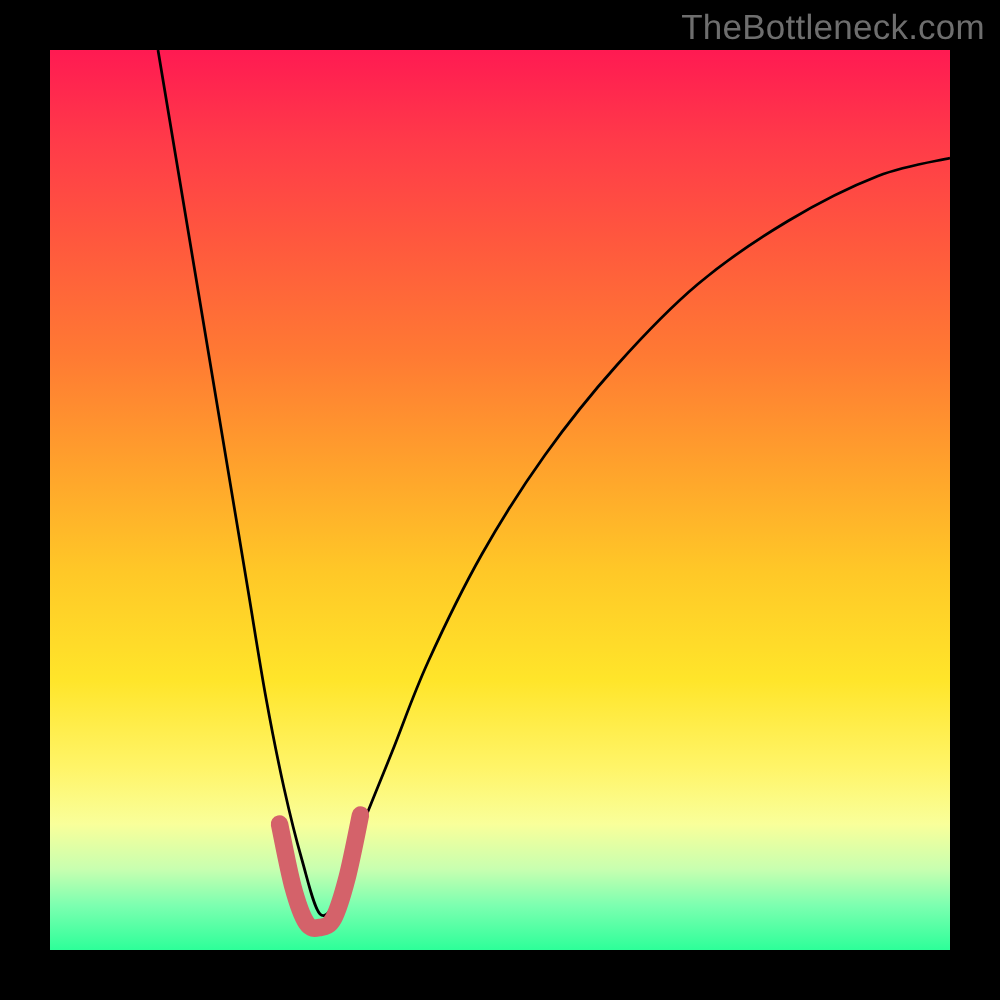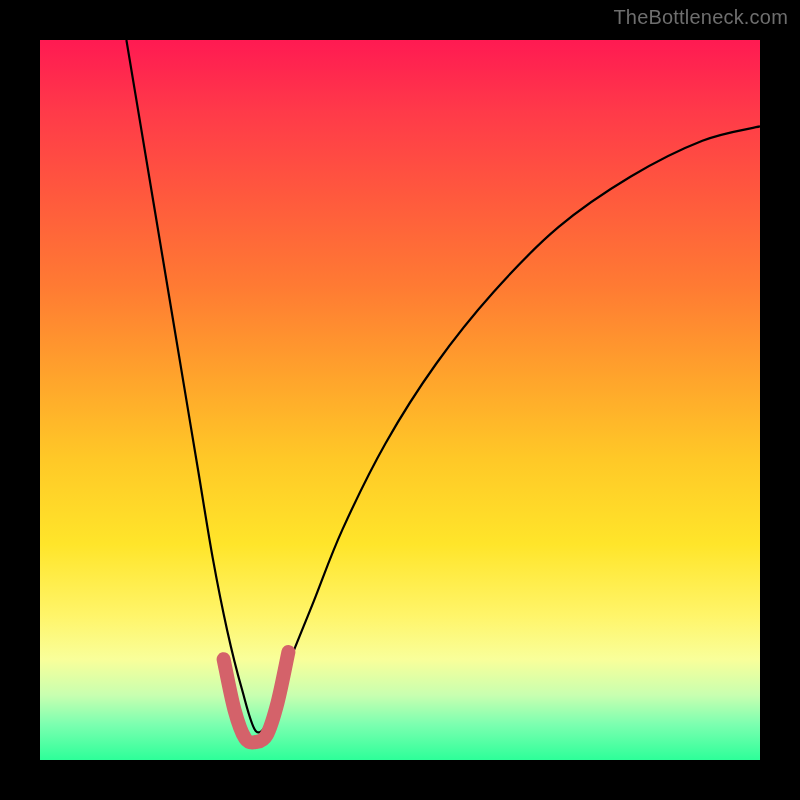--- a/index.html
+++ b/index.html
@@ -37,21 +37,21 @@
       #f9ff9a 86%,
       #c8ffb0 91%,
       #7dffb0 95%,
       #2dff99 100%);
   }
   .watermark {
     position: absolute;
     top: 6px;
     right: 12px;
     color: #6e6e6e;
-    font-size: 20px;
+    font-size: 28px;
     font-weight: 400;
     letter-spacing: 0.2px;
     user-select: none;
   }
   svg.curves {
     position: absolute;
     left: 0;
     top: 0;
     width: 720px;
     height: 720px;

